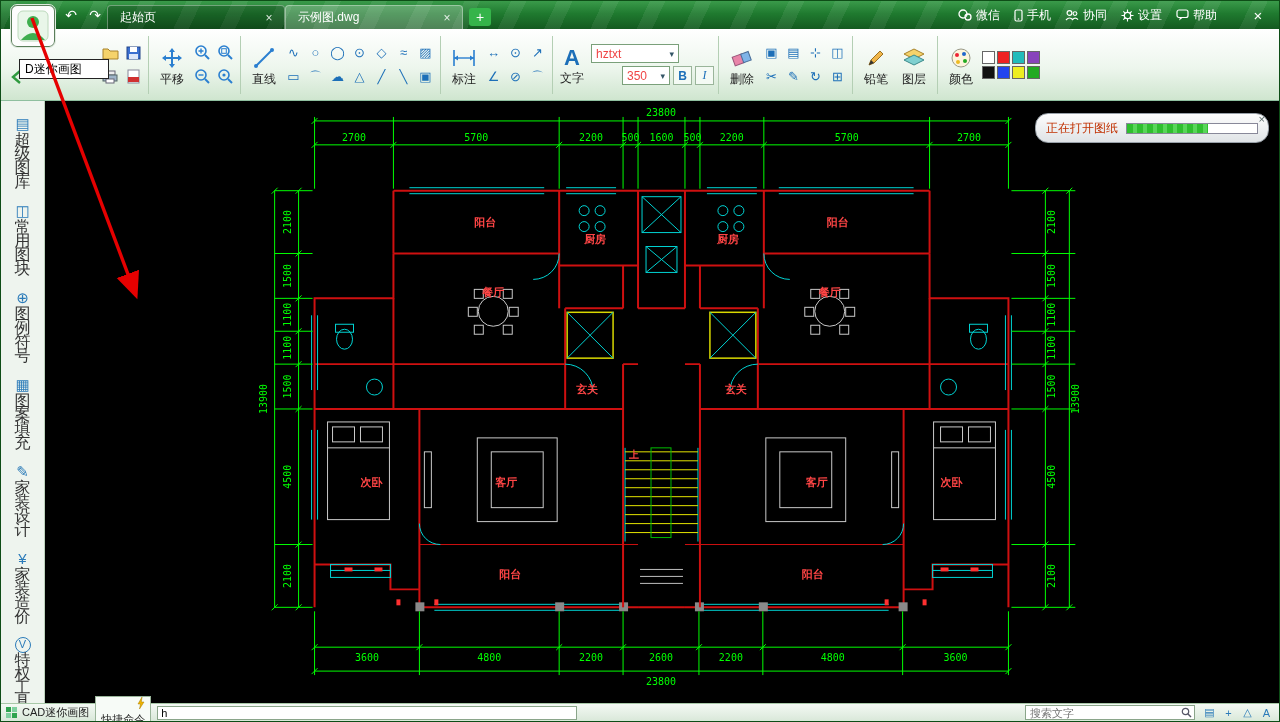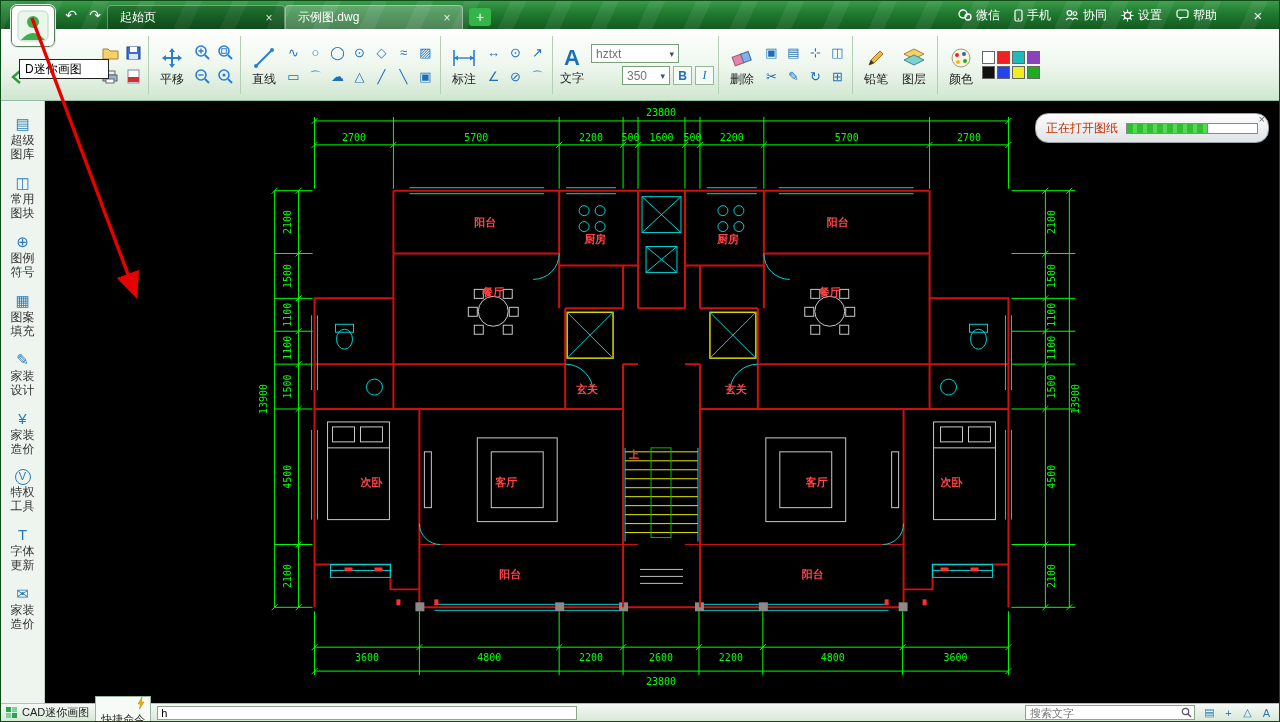--- a/index.html
+++ b/index.html
@@ -36,21 +36,21 @@
   .tico { width:21px; height:21px; display:flex; align-items:center; justify-content:center;
     color:#1c6fb8; font-size:13px; cursor:pointer; border-radius:3px; }
   .bigbtn { display:flex; flex-direction:column; align-items:center; justify-content:center; width:38px; height:60px; cursor:pointer; flex:none;}
   .bigbtn .bico { height:28px; display:flex; align-items:center; justify-content:center; }
   .bigbtn .lbl { font-size:12px; color:#222; line-height:14px; }
   .miniico { width:22px; height:22px; display:flex; align-items:center; justify-content:center; cursor:pointer; border-radius:3px;}
   .textgrp { display:flex; align-items:center; gap:4px; flex:none;}
   .bigA { font-size:22px; font-weight:bold; color:#1c6fb8; width:26px; text-align:center; }
   .fontcol { display:flex; flex-direction:column; gap:3px; }
   .dd { display:flex; align-items:center; background:#fff; border:1px solid #7aa07a; height:19px;
-    padding:0 4px; font-size:12px; color:#737373; cursor:pointer; }
+    padding:0 4px; font-size:12px; color:#ef4444; cursor:pointer; }
   .dd::after { content:"▾"; color:#356; font-size:9px; margin-left:auto; padding-left:6px; }
   .dd.font { width:88px; }
   .ddrow { display:flex; gap:3px;padding-left:31px; }
   .dd.size { width:48px; }
   .bi { width:19px; height:19px; border:1px solid #9ab59a; background:#f4faf4; display:flex;
     align-items:center; justify-content:center; font-size:12px; color:#1c6fb8; cursor:pointer;}
   .bi.b { font-weight:bold; }
   .bi.i { font-style:italic; font-family:"Liberation Serif",serif; }
   .swatches { display:grid; grid-template-columns:repeat(4,13px); grid-auto-rows:13px; gap:2px; margin-left:2px;}
   .swatch { border:1px solid #666; cursor:pointer; }
@@ -65,21 +65,21 @@
     padding-left:5px; z-index:45; }
   .annot { position:absolute; top:0; left:0; z-index:60; pointer-events:none; }
 
   
   .bodyrow { position:absolute; top:100px; left:0; right:0; bottom:18px; display:flex; }
   .sidebar { width:44px; background:#eef4ee; border-right:1px solid #bcd2bc; display:flex;
     flex-direction:column; align-items:center; padding-top:14px; gap:13px; }
   .sbitem { display:flex; flex-direction:column; align-items:center; cursor:pointer; }
   .sbitem .sico { font-size:15px; color:#2b7bb9; height:18px; line-height:18px; }
   .sbitem .sico.circ { border:1.5px solid #2b7bb9; border-radius:50%; width:16px; height:16px; font-size:11px; line-height:13px; text-align:center; }
-  .sbitem .slbl { width:26px; font-size:12px; color:#333; text-align:center; line-height:14px; word-break:break-all; }
+  .sbitem .slbl { width:26px; font-size:16px; color:#333; text-align:center; line-height:14px; word-break:break-all; }
 
   .canvas { flex:1; position:relative; background:#000; overflow:hidden; }
   .canvas svg.fp { display:block; width:100%; height:100%; }
 
   
   .toast { position:absolute; top:12px; right:10px; width:234px; height:30px;
     background:linear-gradient(180deg,#fdfdfd,#dfe3e6); border:1px solid #98a0a8; border-radius:13px;
     box-shadow:0 2px 5px rgba(0,0,0,.5); display:flex; align-items:center; padding:0 10px; gap:8px; z-index:30;}
   .toast .ttext { font-size:12px; color:#c03000; white-space:nowrap; }
   .toast .track { flex:1; height:11px; border:1px solid #889; background:#fff; }

